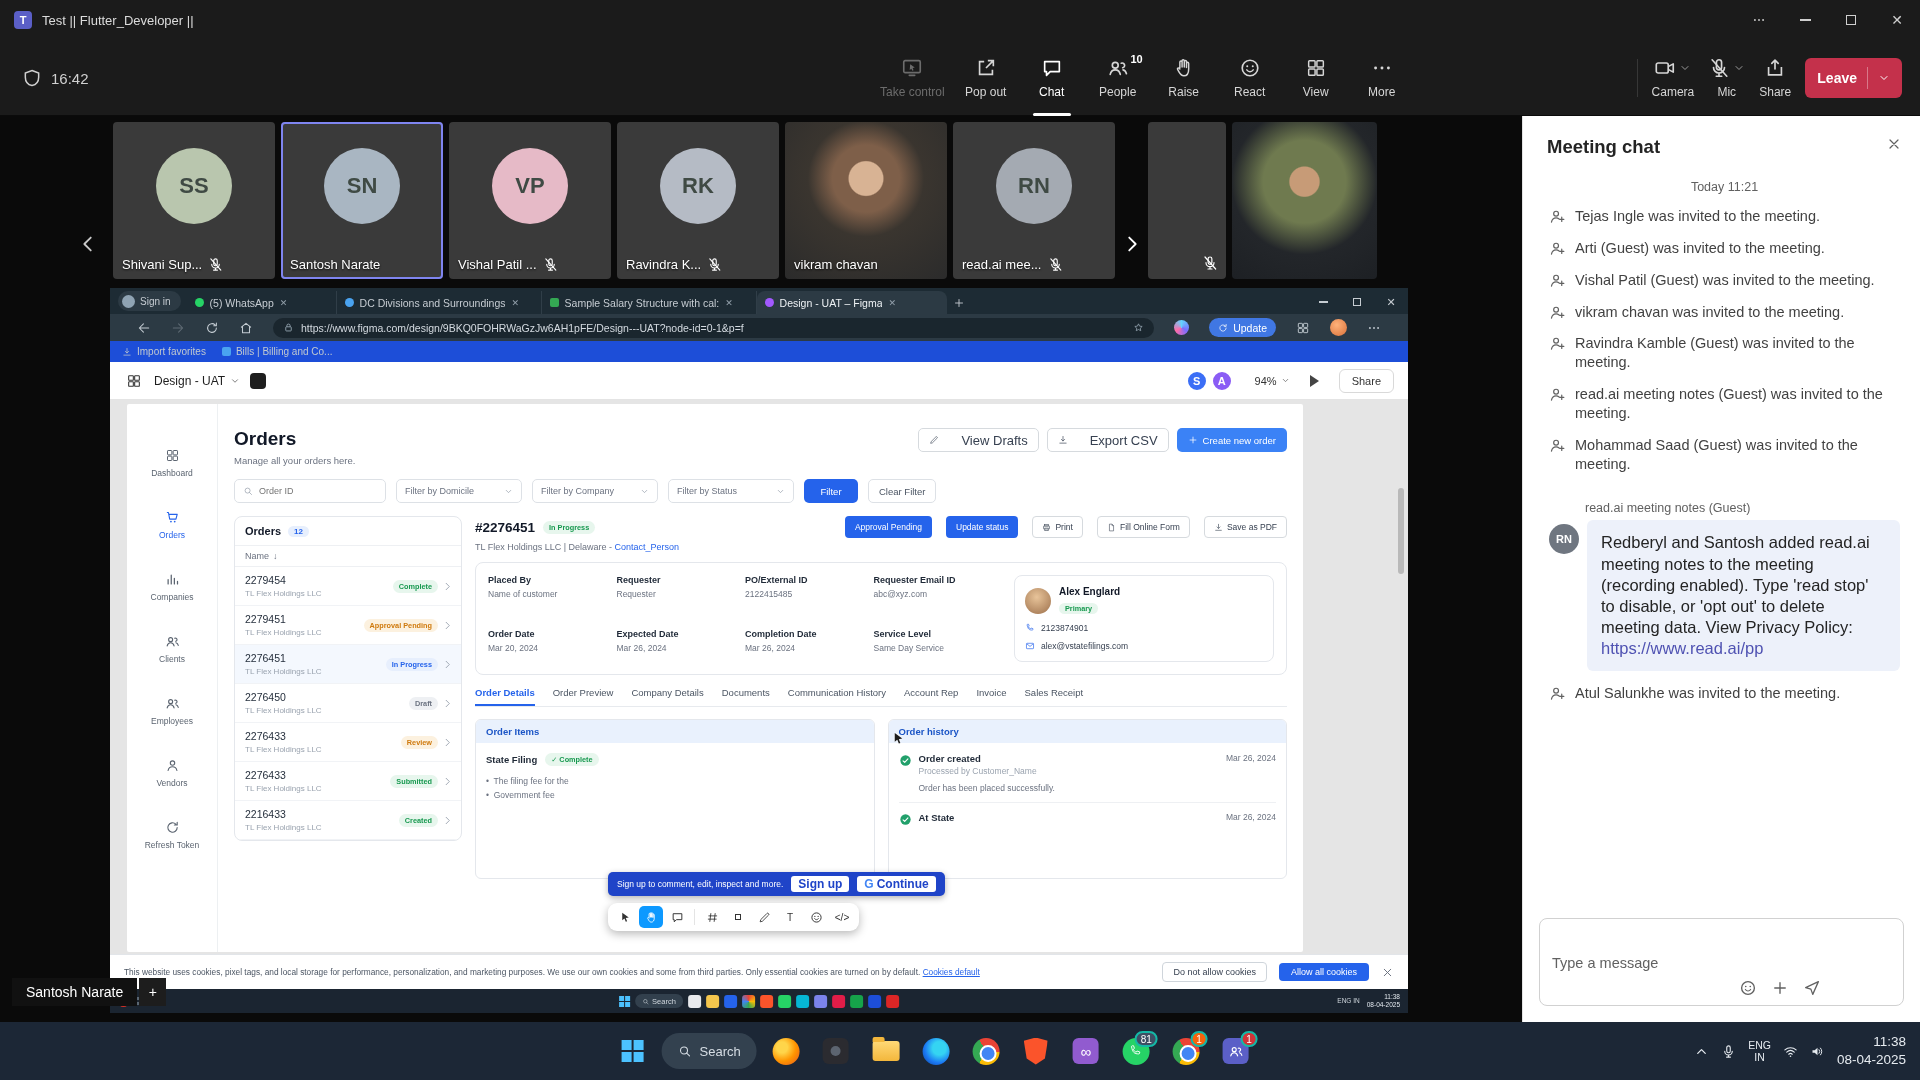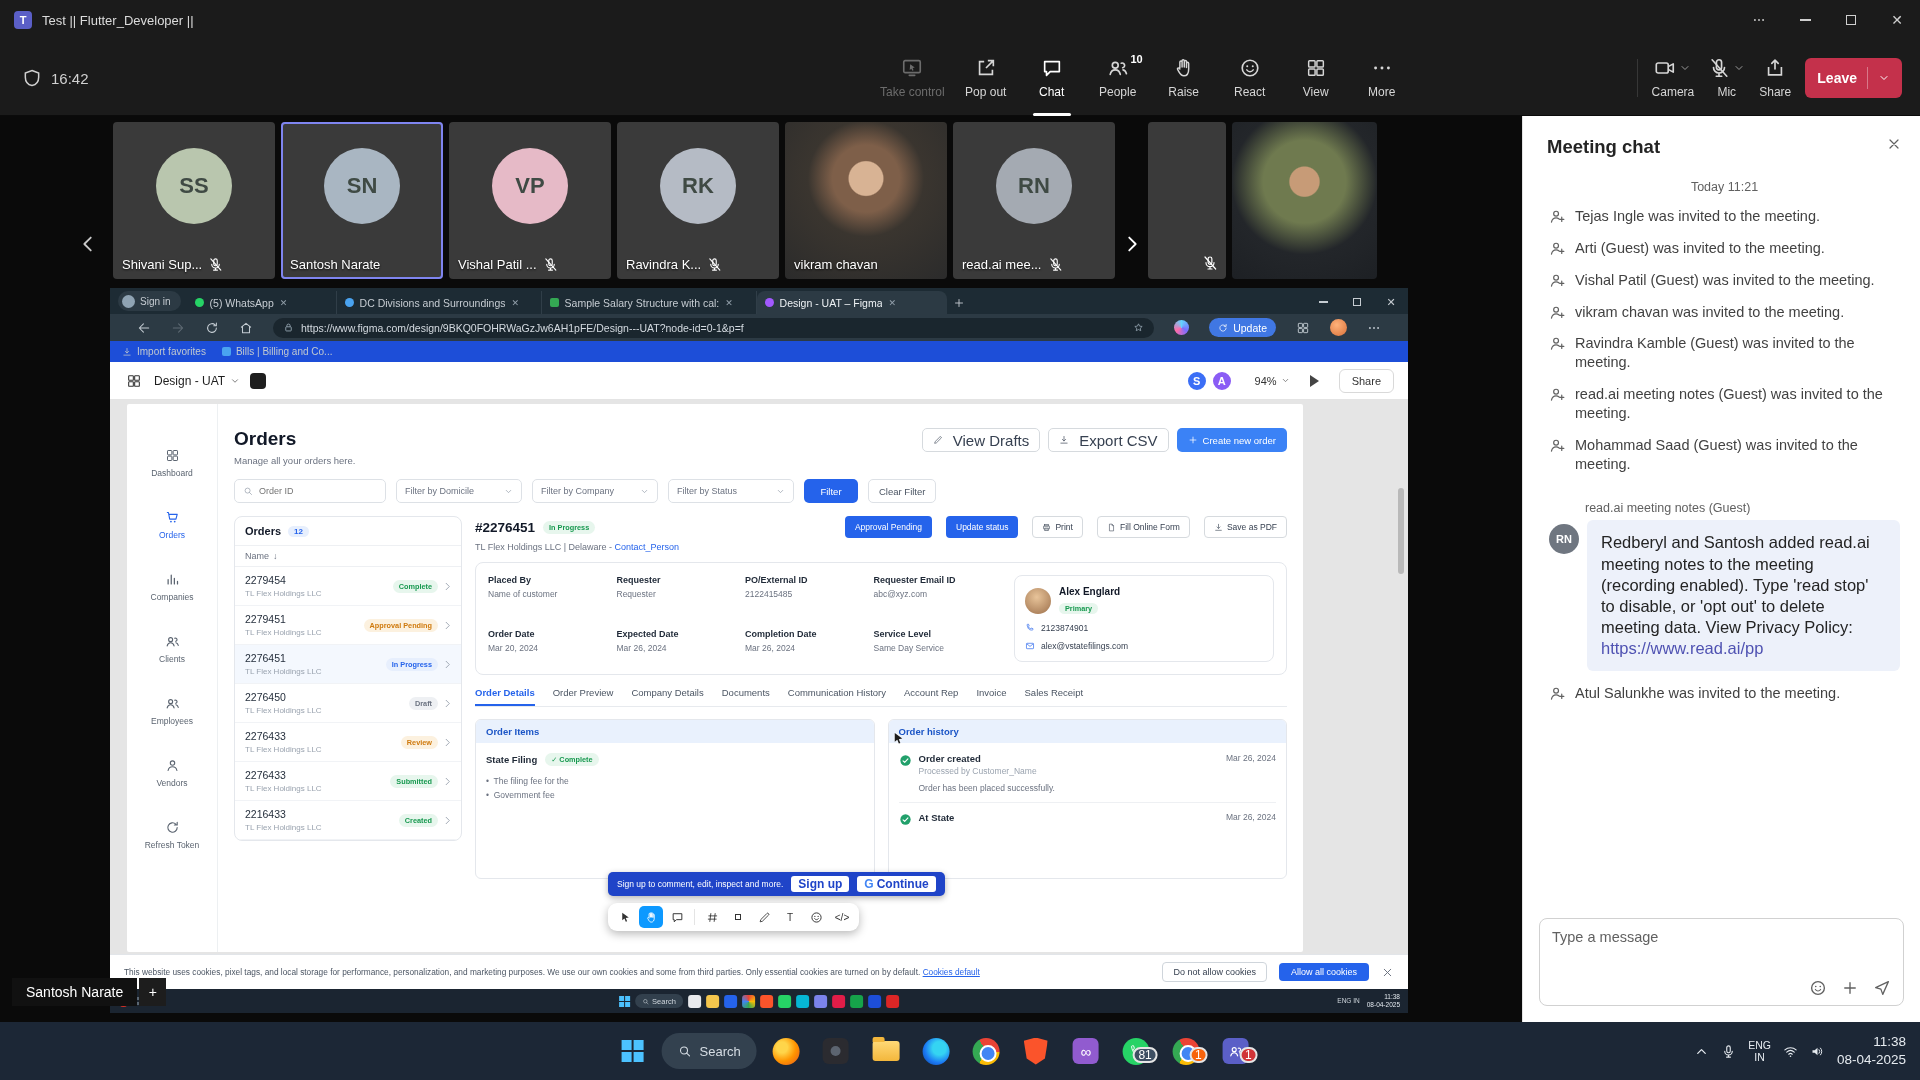--- a/index.html
+++ b/index.html
@@ -118,21 +118,21 @@
 #appframe{position:absolute;left:17px;top:4px;width:1176px;height:548px;background:#fff;border-radius:2px;display:flex;overflow:hidden}
 #appside{width:91px;border-right:1px solid #edf0f2;padding-top:28px;display:flex;flex-direction:column;align-items:center;gap:0;flex:none}
 .sitem{width:100%;height:62px;display:flex;flex-direction:column;align-items:center;justify-content:center;gap:5px;color:#5b6470;font-size:8.5px}
 .sitem svg{width:15px;height:15px}
 .sitem.act{color:#2563eb}
 #appmain{flex:1;padding:0 16px;position:relative;overflow:hidden}
 #apphead{margin-top:24px;display:flex;align-items:flex-start}
 #apphead .t{font-size:19px;font-weight:bold;color:#111827}
 #apphead .s{font-size:9.5px;color:#6b7280;margin-top:5px}
 #apphead .sp{flex:1}
-.obtn{height:24px;border:1px solid #d6dade;border-radius:5px;background:#fff;color:#374151;font-size:15px;display:flex;align-items:center;gap:10px;padding:0 10px;margin-left:8px}
+.obtn{height:24px;border:1px solid #d6dade;border-radius:5px;background:#fff;color:#374151;font-size:13px;display:flex;align-items:center;gap:22px;padding:0 10px;margin-left:8px}
 .obtn svg{width:10px;height:10px;color:#4b5563}
 .pbtn{height:24px;border-radius:5px;background:#3b82f6;color:#fff;font-size:9.5px;display:flex;align-items:center;gap:5px;padding:0 11px;margin-left:8px}
 .pbtn svg{width:10px;height:10px}
 #filters{margin-top:13px;display:flex;gap:10px;align-items:center}
 .finput{width:152px;height:24px;border:1px solid #dde1e6;border-radius:5px;display:flex;align-items:center;gap:6px;padding:0 8px}
 .finput svg{width:10px;height:10px;color:#9aa3af}
 .finput input{border:none;outline:none;font-size:9px;color:#374151;width:110px;background:transparent}
 .fsel{width:126px;height:24px;border:1px solid #dde1e6;border-radius:5px;display:flex;align-items:center;padding:0 8px;font-size:9px;color:#6b7280}
 .fsel svg{width:9px;height:9px;margin-left:auto;color:#9aa3af}
 .filterbtn{width:54px;height:24px;border-radius:5px;background:#2563eb;color:#fff;font-size:9.5px;display:flex;align-items:center;justify-content:center}
@@ -229,21 +229,21 @@
 #chatmsgs{flex:1;overflow:hidden;padding:0 20px 0 26px}
 .cdate{text-align:center;font-size:12.5px;color:#616161;margin-top:16px}
 .sysrow{display:flex;gap:9px;margin-top:13px;color:#424242;font-size:14.5px;line-height:1.3}
 .sysrow svg{width:17px;height:17px;color:#616161;margin-top:1px}
 .sysrow .tx{max-width:330px}
 .sender{font-size:12.5px;color:#616161;margin:28px 0 5px 36px}
 .brow{display:flex;gap:8px;align-items:flex-start}
 .brow .rav{width:30px;height:30px;border-radius:50%;background:#6f7680;color:#fff;font-size:11px;font-weight:bold;display:flex;align-items:center;justify-content:center;flex:none;margin-top:4px}
 .bubble{background:#edf1fa;border-radius:6px;padding:12px 14px;font-size:16.5px;color:#242424;line-height:1.28;max-width:320px}
 .bubble .lk{color:#4f52b2}
-#chatinput{margin:12px 16px 16px;border:1px solid #d1d1d1;border-radius:8px;height:88px;display:flex;flex-direction:column;padding:10px 12px 8px}
+#chatinput{margin:12px 16px 16px;border:1px solid #d1d1d1;border-radius:8px;height:88px;display:flex;padding:10px 12px 8px}
 #chatinput input{border:none;outline:none;font-size:14.5px;color:#242424;background:transparent}
 #chatinput input::placeholder{color:#616161}
 #ci-icons{margin-top:auto;display:flex;align-items:center;justify-content:flex-end;gap:14px;color:#616161}
 #ci-icons svg{width:18px;height:18px}
 
 
 #taskbar{position:absolute;left:0;bottom:0;width:100%;height:58px;background:#1c2736;z-index:50;display:flex;align-items:center}
 #tb-center{position:absolute;left:50%;transform:translateX(-54%);display:flex;align-items:center;gap:8px}
 .tbico{width:42px;height:42px;border-radius:6px;display:flex;align-items:center;justify-content:center;position:relative}
 .win4{display:grid;grid-template-columns:10px 10px;gap:2px}
@@ -258,21 +258,21 @@
 .folder::before{content:"";position:absolute;left:0;top:-4px;width:12px;height:5px;background:#f3b73c;border-radius:2px 2px 0 0}
 .edge{background:radial-gradient(circle at 62% 38%,#35d4f2 0 28%,#1b77f3 62%,#0a3f8f 100%)}
 .chrome{background:conic-gradient(from -30deg,#ea4335 0 120deg,#fbbc05 0 240deg,#34a853 0 360deg);position:relative}
 .chrome::after{content:"";position:absolute;left:7px;top:7px;width:13px;height:13px;border-radius:50%;background:#4285f4;border:2.5px solid #fff}
 .brave{width:24px;height:27px;background:#fb542b;clip-path:polygon(50% 0,100% 12%,88% 78%,50% 100%,12% 78%,0 12%)}
 .vstudio{width:26px;height:26px;border-radius:6px;background:#915bcf;color:#fff;font-size:15px;display:flex;align-items:center;justify-content:center}
 .whatsapp{background:#26d366;display:flex;align-items:center;justify-content:center}
 .whatsapp svg{width:14px;height:14px;color:#fff}
 .teamsico{width:26px;height:26px;border-radius:6px;background:#5b5fc7;display:flex;align-items:center;justify-content:center}
 .teamsico svg{width:15px;height:15px;color:#fff}
-.tbadge{position:absolute;top:17px;right:-1px;min-width:17px;height:16px;border-radius:8px;color:#fff;font-size:12px;display:flex;align-items:center;justify-content:center;padding:0 4px;border:2px solid #e5e5e5}
+.tbadge{position:absolute;top:1px;right:-1px;min-width:17px;height:16px;border-radius:8px;color:#fff;font-size:10px;display:flex;align-items:center;justify-content:center;padding:0 4px;border:2px solid #14b8a6}
 .tbadge.dark{background:#3e4f63}
 .tbadge.orange{background:#f7630c}
 .tbadge.red{background:#d13438}
 #tb-right{margin-left:auto;display:flex;align-items:center;gap:12px;padding-right:14px;color:#e6ebf0}
 #tb-right svg{width:15px;height:15px}
 #tb-right .lang{font-size:10.5px;line-height:1.15;text-align:center}
 #tb-right .clock{text-align:right;font-size:13.5px;line-height:1.3}
 </style>
 </head>
 <body>

